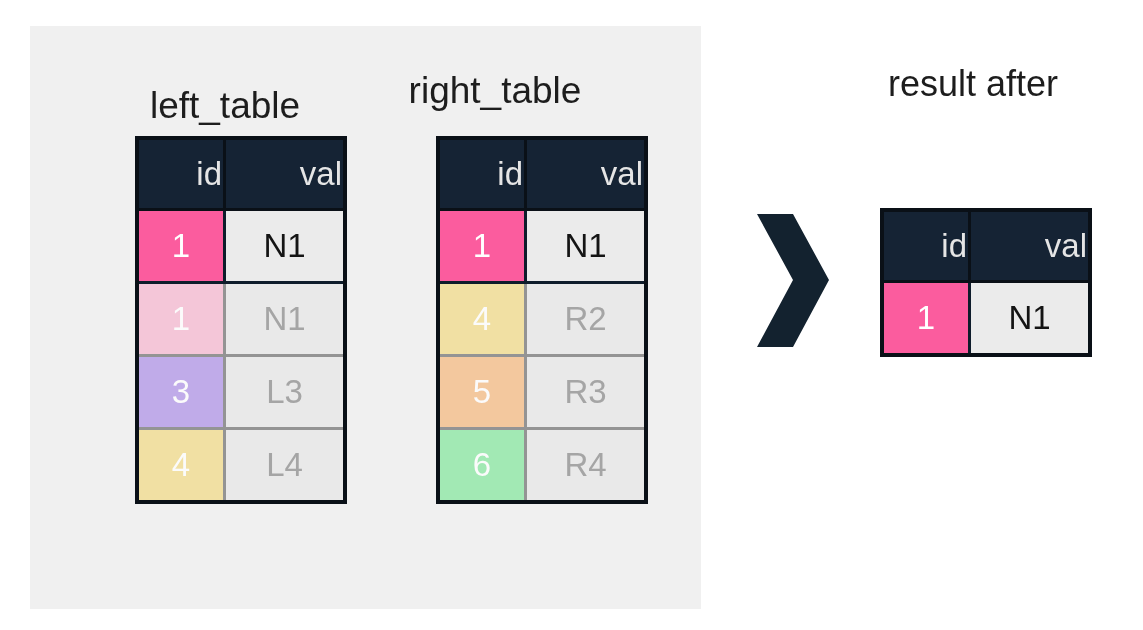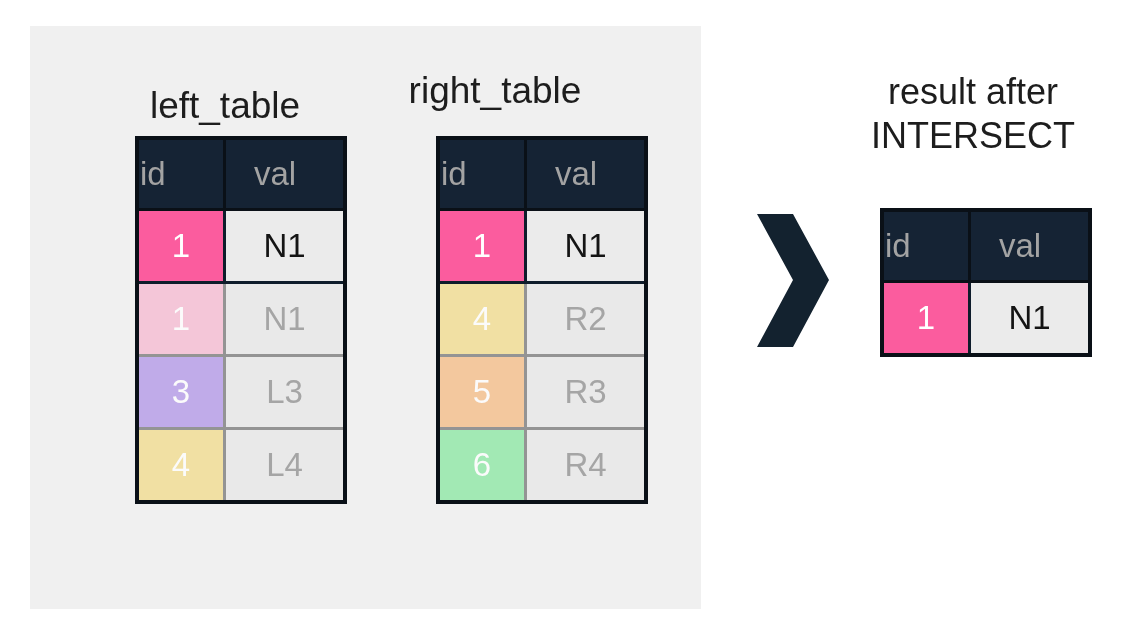--- a/index.html
+++ b/index.html
@@ -24,42 +24,42 @@
     position: absolute;
     transform: translateX(-50%);
     font-size: 37px;
     font-weight: 400;
     color: #1d1d1d;
     white-space: nowrap;
   }
   .result-title {
     position: absolute;
     left: 973px;
-    top: 70px;
+    top: 62px;
     transform: translateX(-50%);
     text-align: center;
     font-size: 36px;
     line-height: 44px;
     color: #1d1d1d;
     white-space: nowrap;
   }
   table.data {
     position: absolute;
     border-collapse: collapse;
     border: 4px solid #0a1017;
   }
   table.data th {
     background: #152334;
-    color: #a3a3a3;
+    color: #e5e5e5;
     font-weight: 400;
     font-size: 33px;
     border: 3px solid #0a1017;
     width: 82px;
     height: 66px;
-    text-align: left;
+    text-align: right;
     vertical-align: middle;
   }
   table.data th.val-col { width: 88px; padding-left: 28px; }
   table.data td {
     height: 68px;
     text-align: center;
     vertical-align: middle;
     font-size: 33px;
   }
   tr.bright td { border: 3px solid #0e1c2b; }
@@ -132,21 +132,20 @@
     </tr>
     <tr class="faded">
       <td class="id-cell" style="background-color: rgb(162, 233, 180);">6</td>
       <td class="val-cell">R4</td>
     </tr>
   </tbody>
 </table>
 
 <div class="result-title">
   <div>result after</div>
-  <div>INTERSECT</div>
 </div>
 
 <svg class="chevron" viewBox="0 0 72 133">
   <polygon points="0,0 36,0 72,66 36,133 0,133 36,66" style="fill: rgb(19, 34, 47);"></polygon>
 </svg>
 
 <table class="data" style="left:880px; top:208px;">
   <thead>
     <tr>
       <th>id</th>

